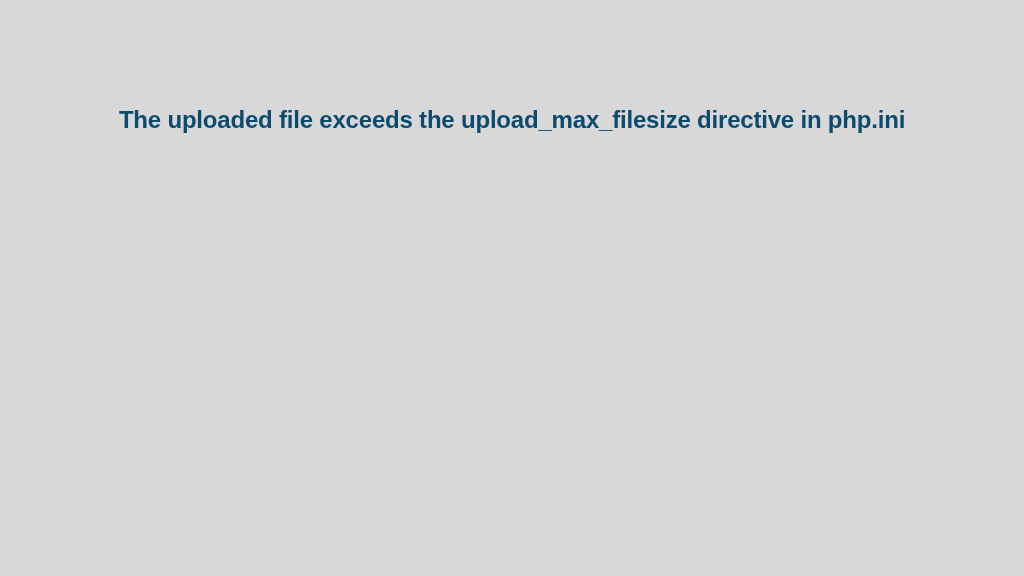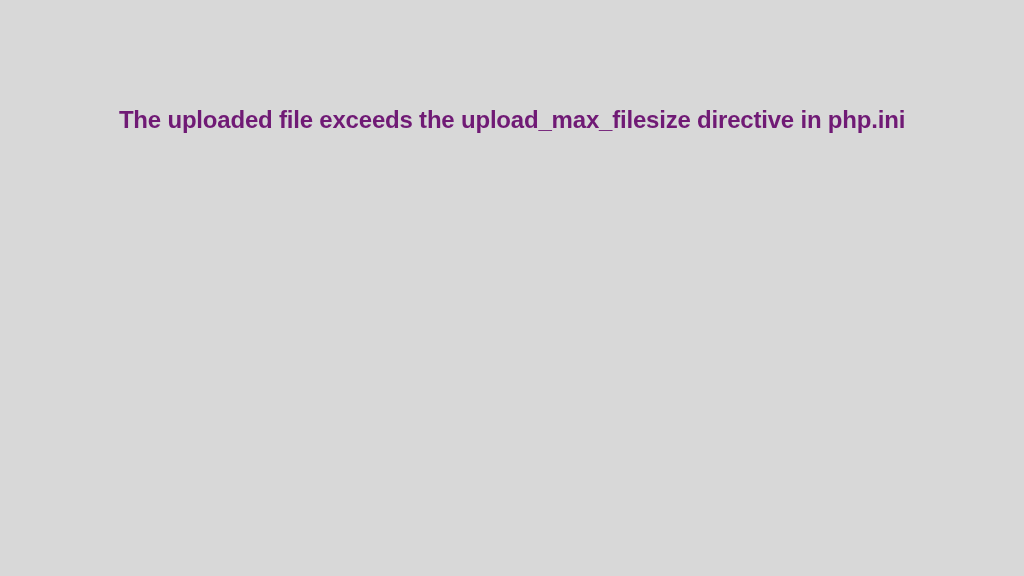--- a/index.html
+++ b/index.html
@@ -20,21 +20,21 @@
       position: relative;
     }
     .error-message {
       position: absolute;
       top: 106px;
       left: 0;
       width: 100%;
       text-align: center;
       font-size: 24px;
       font-weight: 700;
-      color: #701a75;
+      color: #0c4a6e;
       letter-spacing: -0.2px;
     }
   </style>
 </head>
 <body>
 
 <div class="container">
   <div class="error-message">The uploaded file exceeds the upload_max_filesize directive in php.ini</div>
 </div>
 

